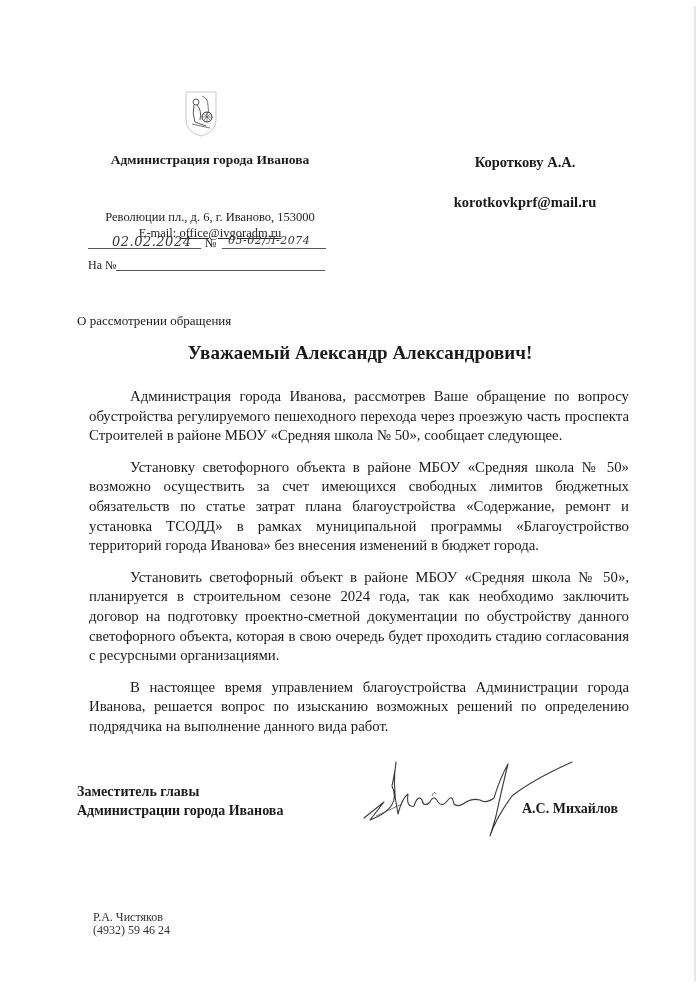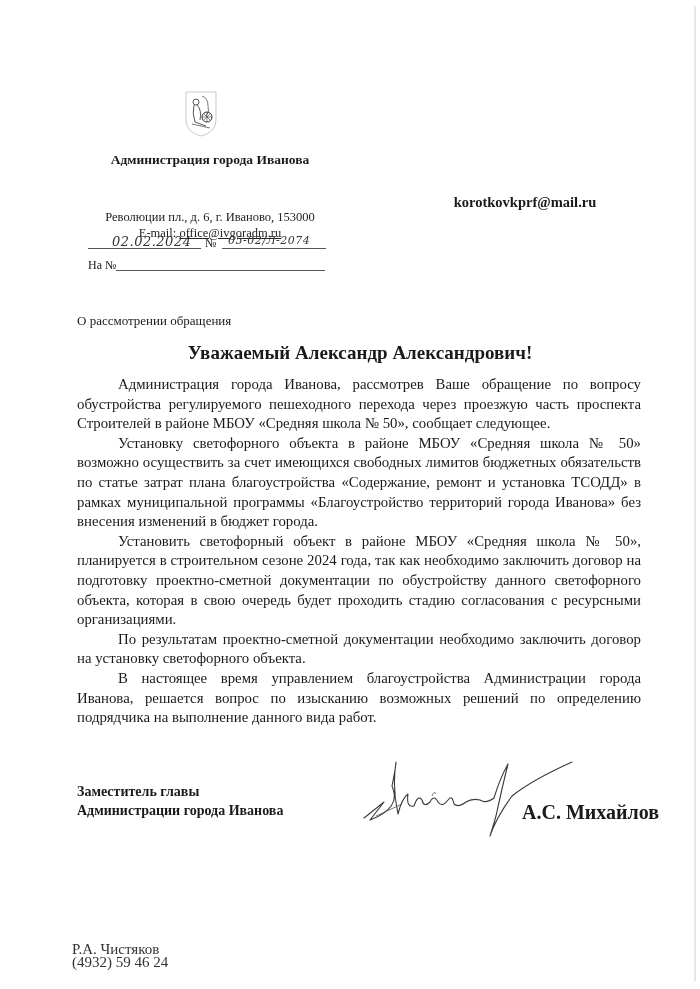--- a/index.html
+++ b/index.html
@@ -28,27 +28,27 @@
 
   .recipient { position: absolute; left: 405px; width: 240px; text-align: center; font-weight: bold; font-size: 14.5px; }
   .recipient.name { top: 154px; }
   .recipient.email { top: 194px; }
 
   .subject { position: absolute; left: 77px; top: 313px; font-size: 13px; }
   .greeting { position: absolute; left: 60px; width: 600px; top: 342px; text-align: center; font-weight: bold; font-size: 19px; }
 
   .body-text { position: absolute; left: 77px; top: 375px; width: 564px; font-size: 14.8px; line-height: 19.6px;
                text-align: justify; }
-  .body-text p { margin: 0; text-indent: 41px; }
+  .body-text p { margin: 12px; text-indent: 41px; }
 
   .sign-title { position: absolute; left: 77px; top: 782px; font-weight: bold; font-size: 14px; line-height: 19px; }
   .signature { position: absolute; left: 362px; top: 758px; width: 220px; height: 80px; }
-  .sign-name { position: absolute; left: 522px; top: 801px; font-weight: bold; font-size: 20px; text-align: center; }
+  .sign-name { position: absolute; left: 522px; top: 801px; font-weight: bold; font-size: 14px; text-align: center; }
 
-  .executor { position: absolute; left: 72px; top: 911px; font-size: 15px; line-height: 13px; color: #333; margin-top: 32px; }
+  .executor { position: absolute; left: 93px; top: 911px; font-size: 12px; line-height: 13px; color: #333; }
 </style>
 </head>
 <body>
 
 <div class="page">
   <div class="edge"></div>
 
   <svg class="emblem" viewBox="0 0 34 48">
     <path d="M2 2 H32 V30 Q32 42 17 46 Q2 42 2 30 Z" fill="#fff" stroke="#bbb" stroke-width="0.8"></path>
     <circle cx="12" cy="12" r="3" fill="none" stroke="#444" stroke-width="0.9"></circle>
@@ -70,30 +70,30 @@
     <span class="reg-date">02.02.2024</span>
     <span class="reg-no">№</span>
     <div class="reg-line2"></div>
     <span class="reg-num">05-02/Л-2074</span>
   </div>
   <div class="reply-row">
     <span>На №</span>
     <div class="reply-line"></div>
   </div>
 
+  <div class="recipient name">Короткову А.А.</div>
   <div class="recipient email">korotkovkprf@mail.ru</div>
 
   <div class="subject">О рассмотрении обращения</div>
   <div class="greeting">Уважаемый Александр Александрович!</div>
 
   <div class="body-text">
     <p>Администрация города Иванова, рассмотрев Ваше обращение по вопросу обустройства регулируемого пешеходного перехода через проезжую часть проспекта Строителей в районе МБОУ «Средняя школа № 50», сообщает следующее.</p>
     <p>Установку светофорного объекта в районе МБОУ «Средняя школа № 50» возможно осуществить за счет имеющихся свободных лимитов бюджетных обязательств по статье затрат плана благоустройства «Содержание, ремонт и установка ТСОДД» в рамках муниципальной программы «Благоустройство территорий города Иванова» без внесения изменений в бюджет города.</p>
     <p>Установить светофорный объект в районе МБОУ «Средняя школа № 50», планируется в строительном сезоне 2024 года, так как необходимо заключить договор на подготовку проектно-сметной документации по обустройству данного светофорного объекта, которая в свою очередь будет проходить стадию согласования с ресурсными организациями.</p>
-    <p>По результатам проектно-сметной документации необходимо заключить договор на установку светофорного объекта.</p>
     <p>В настоящее время управлением благоустройства Администрации города Иванова, решается вопрос по изысканию возможных решений по определению подрядчика на выполнение данного вида работ.</p>
   </div>
 
   <div class="sign-title">
     <div>Заместитель главы</div>
     <div>Администрации города Иванова</div>
   </div>
 
   <svg class="signature" viewBox="0 0 220 80">
     <path d="M2 60 L22 44 L8 62 Q40 50 30 28 Q34 8 34 4 Q30 30 36 56 Q40 40 46 36 Q44 50 52 48 Q56 36 60 42 Q62 50 68 44 Q72 36 76 44 Q80 50 86 42 Q90 36 92 46 Q96 50 104 44 Q110 40 118 42 Q124 46 132 40 Q138 20 146 6 Q140 30 134 58 Q130 72 128 78 Q134 60 150 38 Q170 22 210 4" fill="none" stroke="#3a3a3a" stroke-width="1.1" stroke-linecap="round" stroke-linejoin="round"></path>

